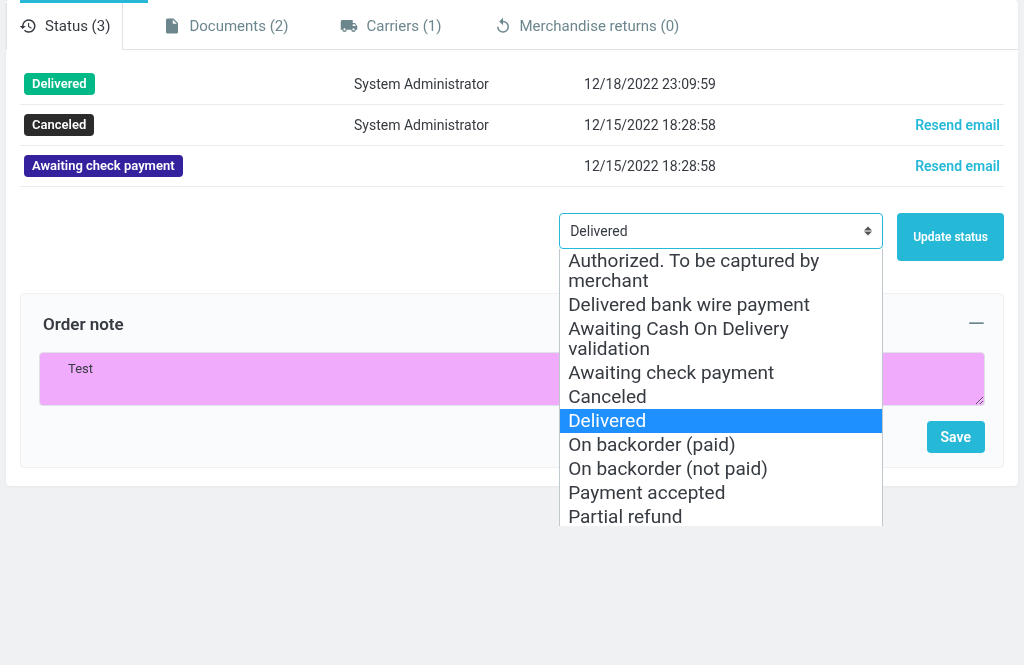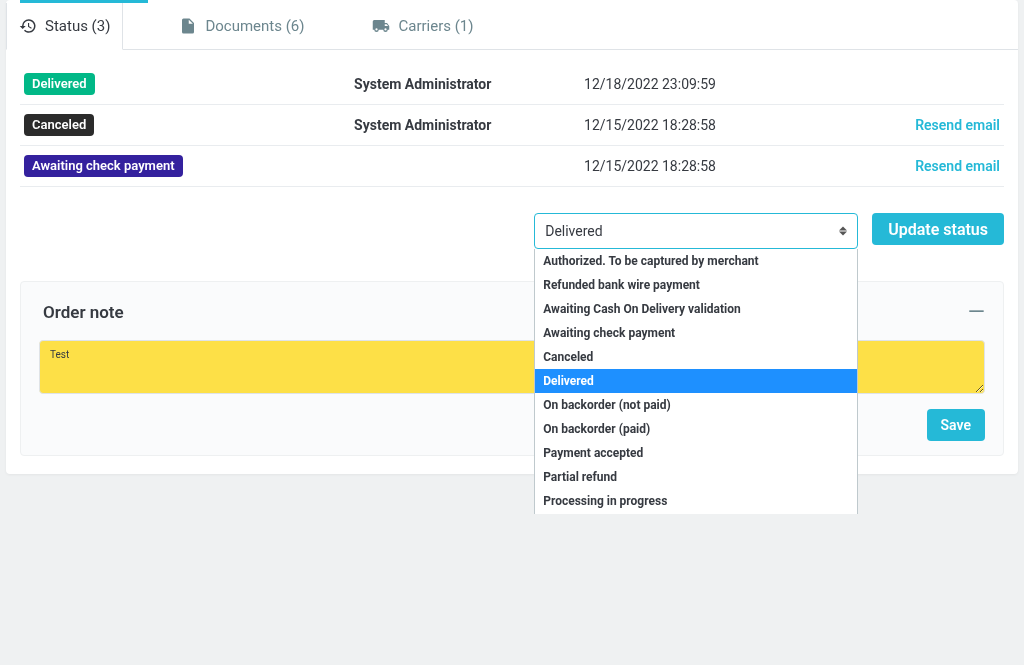--- a/index.html
+++ b/index.html
@@ -17,21 +17,21 @@
   body { margin: 0; background: var(--bg); color: var(--text); font-size: 14px; padding: 0 0 40px 0;}
   .card {
     background: var(--card);
     margin: 0 6px;
     border-radius: 4px;
     box-shadow: 0 1px 3px rgba(0,0,0,0.05);
     padding: 0 0 18px 0;
   }
   .tabs {
     display: flex;
-    gap: 44px;
+    gap: 28px;
     padding: 0 0 0 0;
     border-bottom: 1px solid var(--border);
   }
   .top-accent { height: 3px; background: var(--accent); width: 128px; margin-left: 14px;}
   .tab {
     display: flex;
     align-items: center;
     gap: 8px;
     padding: 14px 12px 14px 12px;
     color: var(--muted);
@@ -55,21 +55,21 @@
   .status-table tr { border-bottom: 1px solid #e9ecef; }
   .status-table td { padding: 9px 4px; vertical-align: middle; }
   .badge {
     display: inline-block;
     color: #fff;
     font-size: 13px;
     font-weight: 600;
     padding: 3px 8px 4px 8px;
     border-radius: 4px;
   }
-  .col-emp { width: 230px; color: var(--text); font-weight: bold; }
+  .col-emp { width: 230px; color: var(--text); }
   .col-date { width: 240px; color: var(--text); margin-left: 8px; }
   .col-act  { text-align: right; padding-right: 6px; }
   a.link { color: var(--accent); text-decoration: none; font-weight: 600; cursor: pointer; text-align: right; }
 
   .update-row {
     display: flex;
     justify-content: flex-end;
     gap: 14px;
     padding: 26px 14px 8px 14px;
     position: relative;
@@ -103,62 +103,61 @@
     top: 36px; left: 0;
     width: 100%;
     background: var(--card);
     border: 1px solid #bfc9cd;
     border-top: none;
     z-index: 50;
     max-height: none;
   }
   .dropdown .opt {
     padding: 2px 8px 2px 8px;
-    font-size: 12px;
+    font-size: 19px;
     color: var(--text);
     cursor: pointer;
     line-height: 20px;
-    font-weight: bold;
   }
   .dropdown .opt.sel {
     background: #1e90ff;
     color: #fff;
   }
   .btn {
-    height: 32px;
+    height: 48px;
     border: none;
     border-radius: 4px;
     background: var(--accent);
     color: #fff;
     font-weight: 600;
     padding: 0 16px;
     cursor: pointer;
-    font-size: 16px;
+    font-size: 12px;
   }
 
   .note-card {
     margin: 24px 14px 0 14px;
     background: #fafbfc;
     border: 1px solid #eef0f1;
     border-radius: 4px;
     padding: 16px 18px 14px 18px;
   }
   .note-head { display: flex; align-items: center; justify-content: space-between; margin-bottom: 14px;}
   .note-head h3 { margin: 4px; font-size: 17px; font-weight: 600; color: var(--text); }
   .minus { color: var(--muted); font-size: 22px; line-height: 14px; cursor: pointer; user-select:none;}
   textarea.note {
     width: 100%;
     height: 54px;
     resize: vertical;
     border: 1px solid var(--border);
     border-radius: 4px;
-    padding: 8px 10px;
-    font-size: 10px;
-    color: var(--text);
-    background: #fde047;
+    padding: 8px 28px;
+    font-size: 13px;
+    color: var(--text);
+    background: #f0abfc;
   }
   .note-foot { display:flex; justify-content:flex-end; margin-top: 12px; }
   .btn-save {
     height: 32px;
     border: none;
     border-radius: 4px;
     background: var(--accent);
     color: #fff;
     font-weight: 600;
     padding: 8px 14px;
@@ -179,29 +178,37 @@
           </svg>
       </span>
       <span>Status (3)</span>
     </div>
     <div class="tab">
       <span class="icon">
         <svg viewBox="0 0 24 24" width="18" height="18">
             <path d="M14 2H6a2 2 0 0 0-2 2v16a2 2 0 0 0 2 2h12a2 2 0 0 0 2-2V8zM13 9V3.5L18.5 9z"></path>
           </svg>
       </span>
-      <span>Documents (6)</span>
+      <span>Documents (2)</span>
     </div>
     <div class="tab">
       <span class="icon">
         <svg viewBox="0 0 24 24" width="18" height="18">
             <path d="M20 8h-3V4H3a2 2 0 0 0-2 2v11h2a3 3 0 0 0 6 0h6a3 3 0 0 0 6 0h2v-5zM6 18a1.5 1.5 0 1 1 0-3 1.5 1.5 0 0 1 0 3zm12 0a1.5 1.5 0 1 1 0-3 1.5 1.5 0 0 1 0 3zM17 12V9.5h2.5l1.96 2.5z"></path>
           </svg>
       </span>
       <span>Carriers (1)</span>
+    </div>
+    <div class="tab">
+      <span class="icon">
+        <svg viewBox="0 0 24 24" width="18" height="18">
+            <path d="M12 5V1L7 6l5 5V7a6 6 0 1 1-6 6H4a8 8 0 1 0 8-8z"></path>
+          </svg>
+      </span>
+      <span>Merchandise returns (0)</span>
     </div>
   </div>
 
   <table class="status-table">
     <tbody id="history-body">
         <tr>
           <td><span class="badge" style="background:#01b887">Delivered</span></td>
           <td class="col-emp">System Administrator</td>
           <td class="col-date">12/18/2022 23:09:59</td>
           <td class="col-act"></td>
@@ -225,27 +232,27 @@
     <div class="select-wrap">
       <button class="select-btn">
         <span>Delivered</span>
         <span class="caret">
           <span class="up"></span>
             <span class="dn"></span>
         </span>
       </button>
       <div class="dropdown" id="status-dropdown">
           <div class="opt">Authorized. To be captured by merchant</div>
-          <div class="opt">Refunded bank wire payment</div>
+          <div class="opt">Delivered bank wire payment</div>
           <div class="opt">Awaiting Cash On Delivery validation</div>
           <div class="opt">Awaiting check payment</div>
           <div class="opt">Canceled</div>
           <div class="opt sel">Delivered</div>
+          <div class="opt">On backorder (paid)</div>
           <div class="opt">On backorder (not paid)</div>
-          <div class="opt">On backorder (paid)</div>
           <div class="opt">Payment accepted</div>
           <div class="opt">Partial refund</div>
           <div class="opt">Processing in progress</div>
           <div class="opt">Refunded</div>
           <div class="opt">Remote payment accepted</div>
           <div class="opt">Shipped</div>
           <div class="opt">Waiting capture</div>
           <div class="opt">Waiting for Credit Card Payment</div>
           <div class="opt">Waiting for Local Payment Method Payment</div>
         </div>

